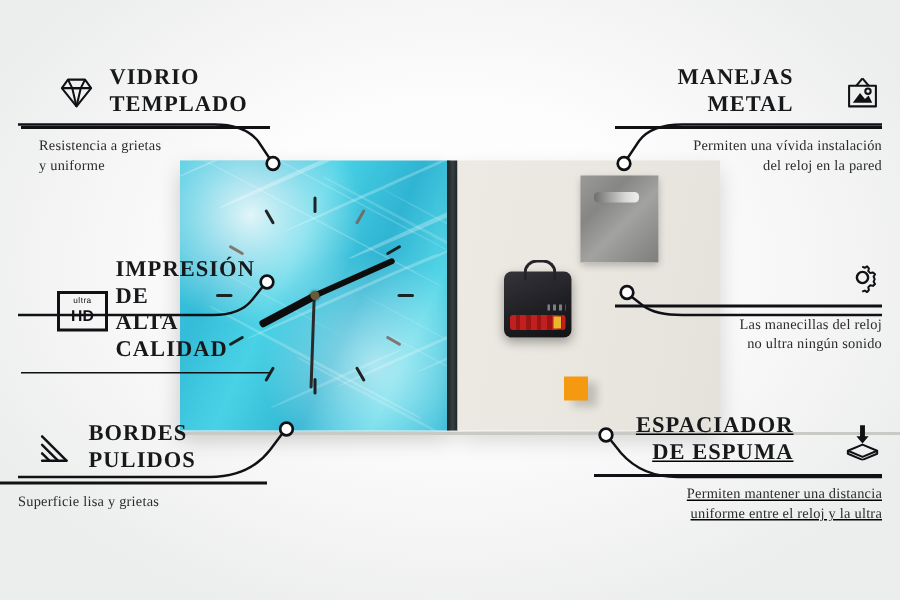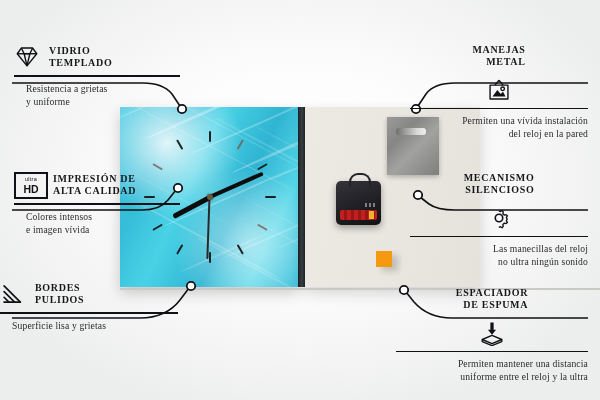--- a/index.html
+++ b/index.html
@@ -69,30 +69,30 @@
   #movement .battery .tip{position:absolute;right:3px;top:1px;width:5px;height:8px;background:#e8b72a;}
   #movement .dots{position:absolute;right:4px;top:22px;width:12px;height:4px;
     background:repeating-linear-gradient(90deg,#7e7e86 0 2px,transparent 2px 4px);}
   #spacer{
     position:absolute;left:71px;top:144px;width:16px;height:16px;background:#f59a10;
     box-shadow:6px 4px 6px rgba(0,0,0,.18);
   }
   
   .callout{position:absolute;}
   .co-head{display:flex;align-items:center;gap:9px;}
-  .co-title{font-size:10px;letter-spacing:.7px;color:#17181a;line-height:1.18;font-weight:700;text-transform:uppercase;}
+  .co-title{font-size:15px;letter-spacing:.7px;color:#17181a;line-height:1.18;font-weight:700;text-transform:uppercase;}
   .co-rule{height:1.6px;background:#101114;margin:5px 0 5px;}
   .co-desc{font-size:9.6px;color:#2a2c2e;line-height:1.38;letter-spacing:.15px;margin-left:12px;}
   .left .co-head{justify-content:flex-start;}
   .left .co-title{text-align:left;}
   .left .co-desc{text-align:left;}
-  .right .co-head{flex-direction:column;justify-content:flex-end;}
+  .right .co-head{flex-direction:row;justify-content:flex-end;}
   .right .co-title{text-align:right;}
   .right .co-desc{text-align:right;}
-  .ico{flex:0 0 auto;width:26px;height:26px;color:#101114;}
+  .ico{flex:0 0 auto;width:26px;height:26px;color:#101114;margin-left:24px;}
   .ico svg{display:block;width:26px;height:26px;}
   
   #wires{position:absolute;inset:0;width:600px;height:400px;pointer-events:none;}
   .hdbadge{
     width:30px;height:23px;border:2px solid #101114;display:flex;flex-direction:column;
     align-items:center;justify-content:center;line-height:1;
   }
   .hdbadge .u{font-size:5.5px;letter-spacing:.3px;font-family:"Liberation Sans",sans-serif;}
   .hdbadge .h{font-size:10.5px;font-weight:700;font-family:"Liberation Sans",sans-serif;margin-top:1px;}
 </style>
@@ -211,22 +211,20 @@
           <span class="u">ultra</span>
           <span class="h">HD</span>
         </span>
       </span>
       <div>
         <div class="co-title"><span>IMPRESIÓN DE</span><br>
         <span>ALTA CALIDAD</span></div>
       </div>
     </div>
     <div class="co-rule"></div>
-    <div class="co-desc"><span>Colores intensos</span><br>
-      <span>e imagen vívida</span></div>
   </div>
 
   <div class="callout left" style="left:0;top:281px;width:178px;">
     <div class="co-head">
       <span class="ico">
         <svg viewBox="0 0 32 32">
             <g stroke="#101114" stroke-width="2" stroke-linecap="round">
           <path d="M5 6 L25 26"></path>
               <path d="M5 13 L18 26"></path>
               <path d="M5 20 L11 26"></path>
@@ -261,39 +259,35 @@
           </svg>
       </span>
     </div>
     <div class="co-rule"></div>
     <div class="co-desc"><span>Permiten una vívida instalación</span><br>
       <span>del reloj en la pared</span></div>
   </div>
 
   <div class="callout right" style="right:12px;top:172px;width:178px;">
     <div class="co-head">
-      <div style="flex:1;">
-        <div class="co-title"><span>MECANISMO</span><br>
-        <span>SILENCIOSO</span></div>
-      </div>
       <span class="ico">
         <svg viewBox="0 0 32 32">
             <g fill="none" stroke="#101114" stroke-width="2" stroke-linejoin="round">
           <path d="M16 5.5 l2.6 1.1 2.3-1.5 1.8 2.1 -0.6 2.7 2 2 2.7-0.6 2.1 1.8 -1.5 2.3 1.1 2.6 -1.1 2.6 1.5 2.3 -2.1 1.8 -2.7-0.6 -2 2 0.6 2.7 -1.8 2.1 -2.3-1.5 -2.6 1.1" transform="scale(0.82) translate(3.2,3.2)"></path>
           <circle cx="16" cy="16" r="4.6"></circle>
         </g>
           </svg>
       </span>
     </div>
     <div class="co-rule"></div>
     <div class="co-desc"><span>Las manecillas del reloj</span><br>
       <span>no ultra ningún sonido</span></div>
   </div>
 
-  <div class="callout right" style="right:12px;top:287px;width:192px;">
+  <div class="callout right" style="right:12px;top:276px;width:192px;text-decoration:underline;">
     <div class="co-head">
       <div style="flex:1;">
         <div class="co-title"><span>ESPACIADOR</span><br>
         <span>DE ESPUMA</span></div>
       </div>
       <span class="ico">
         <svg viewBox="0 0 32 32">
             <g fill="none" stroke="#101114" stroke-width="1.7" stroke-linejoin="round">
           <path d="M14 3 h4 v9 h3 l-5 6 -5 -6 h3 z" fill="#101114" stroke="none"></path>
           <path d="M16 19 L28 24 L16 29 L4 24 Z"></path>

